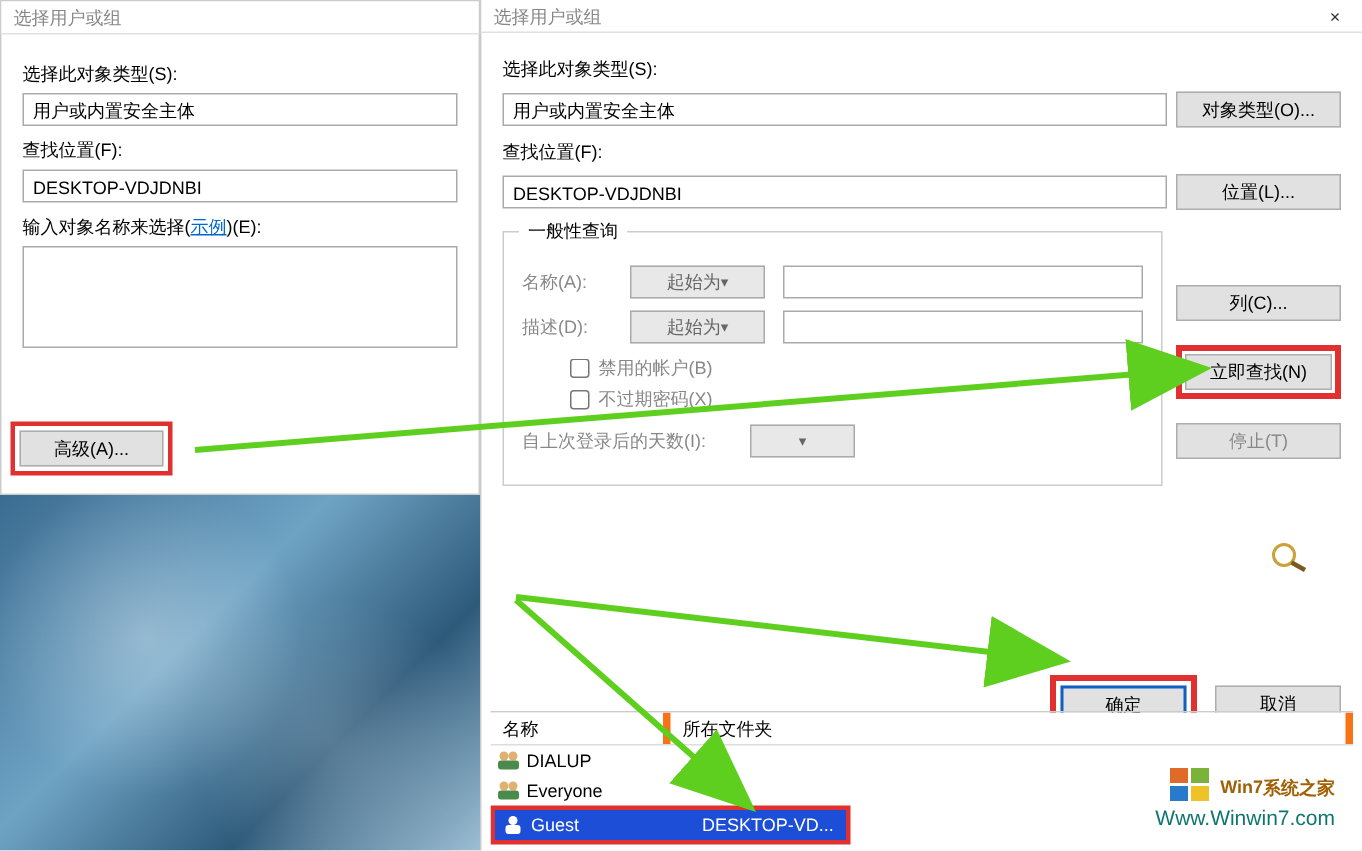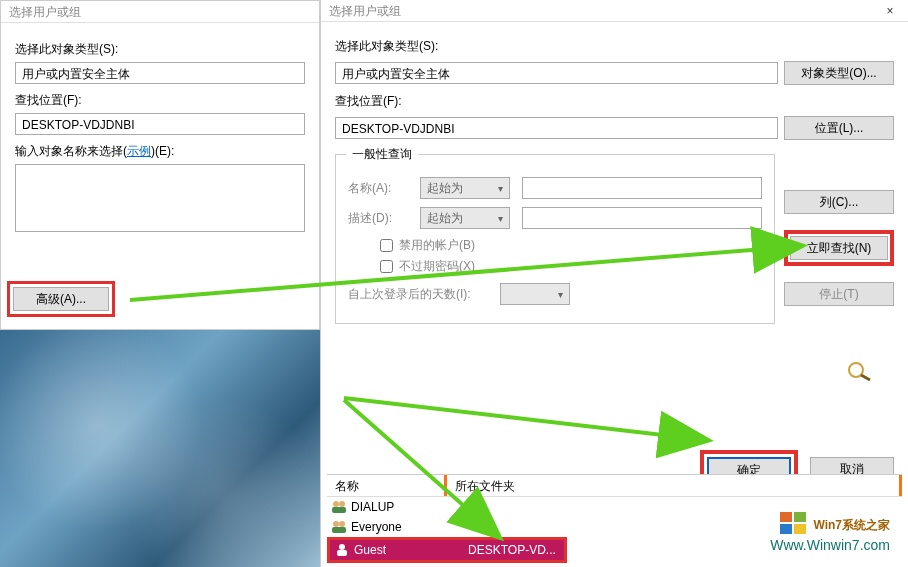--- a/index.html
+++ b/index.html
@@ -28,21 +28,21 @@
 .dlg-right .body { padding: 8px 14px; position: relative; }
 .row { display:flex; align-items:center; gap:6px; margin:6px 0; }
 .row .field { flex:1; }
 .side-btn { width: 110px; }
 
 
 .grp { border:1px solid #ccc; margin-top:14px; padding:14px 12px 10px 12px; position:relative; }
 .grp .legend { position:absolute; top:-9px; left:10px; background:#fff; padding:0 6px; }
 .qrow { display:flex; align-items:center; gap:12px; margin:8px 0; }
 .qrow .qlbl { width:60px; color:#888; }
-.select { width:90px; height:22px; border:1px solid #aaa; background:#e8e8e8; display:flex; align-items:center; justify-content:space-between; padding:0 6px; color:#666; }
+.select { width:90px; height:22px; border:1px solid #aaa; background:#e8e8e8; display:flex; align-items:center; justify-content:center; padding:0 6px; color:#666; }
 .select .caret { font-size:10px; color:#666; }
 .qinput { flex:1; height:22px; border:1px solid #aaa; background:#fff; }
 .chk { display:flex; align-items:center; gap:6px; color:#888; margin:4px 0 4px 4px;padding-left:28px; }
 .chk input { width:13px; height:13px; }
 .days-select { width:70px; }
 
 
 .rcol { position:absolute; right:14px; top:168px; width:110px; display:flex; flex-direction:column; gap:16px; }
 .find-wrap { border:4px solid #e03030; padding:2px; }
 
@@ -52,27 +52,27 @@
 
 
 .okrow { position:absolute; right:14px; top:428px; display:flex; gap:12px; align-items:center; }
 .ok-wrap { border:4px solid #e03030; padding:3px; }
 .ok-wrap .btn { border:2px solid #1060c0; min-width:84px; }
 
 
 .res-lbl { position:absolute; left:14px; top:456px; }
 .res-table { position:absolute; left:6px; right:6px; top:474px; bottom:0; border-top:1px solid #ccc; overflow:hidden; }
 .res-hdr { display:flex; height:22px; background:#fff; border-bottom:1px solid #ddd; }
-.res-hdr .col { padding:3px 8px; border-right:3px solid #f97316; }
+.res-hdr .col { padding:3px 8px; border-right:5px solid #f97316; }
 .col-name { width:120px; } .col-folder { flex:1; }
 .res-row { display:flex; align-items:center; height:20px; padding:0 4px; gap:4px; }
 .res-row .ico { width:16px; height:16px; flex:0 0 16px; }
 .res-row .nm { width:110px; overflow:hidden; white-space:nowrap; }
 .res-row .fd { flex:1; overflow:hidden; white-space:nowrap; }
-.res-row.sel { background:#be185d; color:#fff; }
+.res-row.sel { background:#1d4ed8; color:#fff; }
 .sel-wrap { border:3px solid #e03030; display:flex; width:240px; }
 
 
 .watermark { position:absolute; right:18px; bottom:14px; text-align:right; pointer-events:none; }
 .watermark .t1 { font-size:18px; font-weight:bold; }
 .watermark .t1 .w7 { color:#a16207; } .watermark .t1 .rest { color:#a16207;margin-top:32px; }
 .watermark .t2 { font-size:14px; color:#0f766e; }
 .winlogo { display:inline-block; width:30px; height:26px; vertical-align:middle; margin-right:4px; }
 
 

